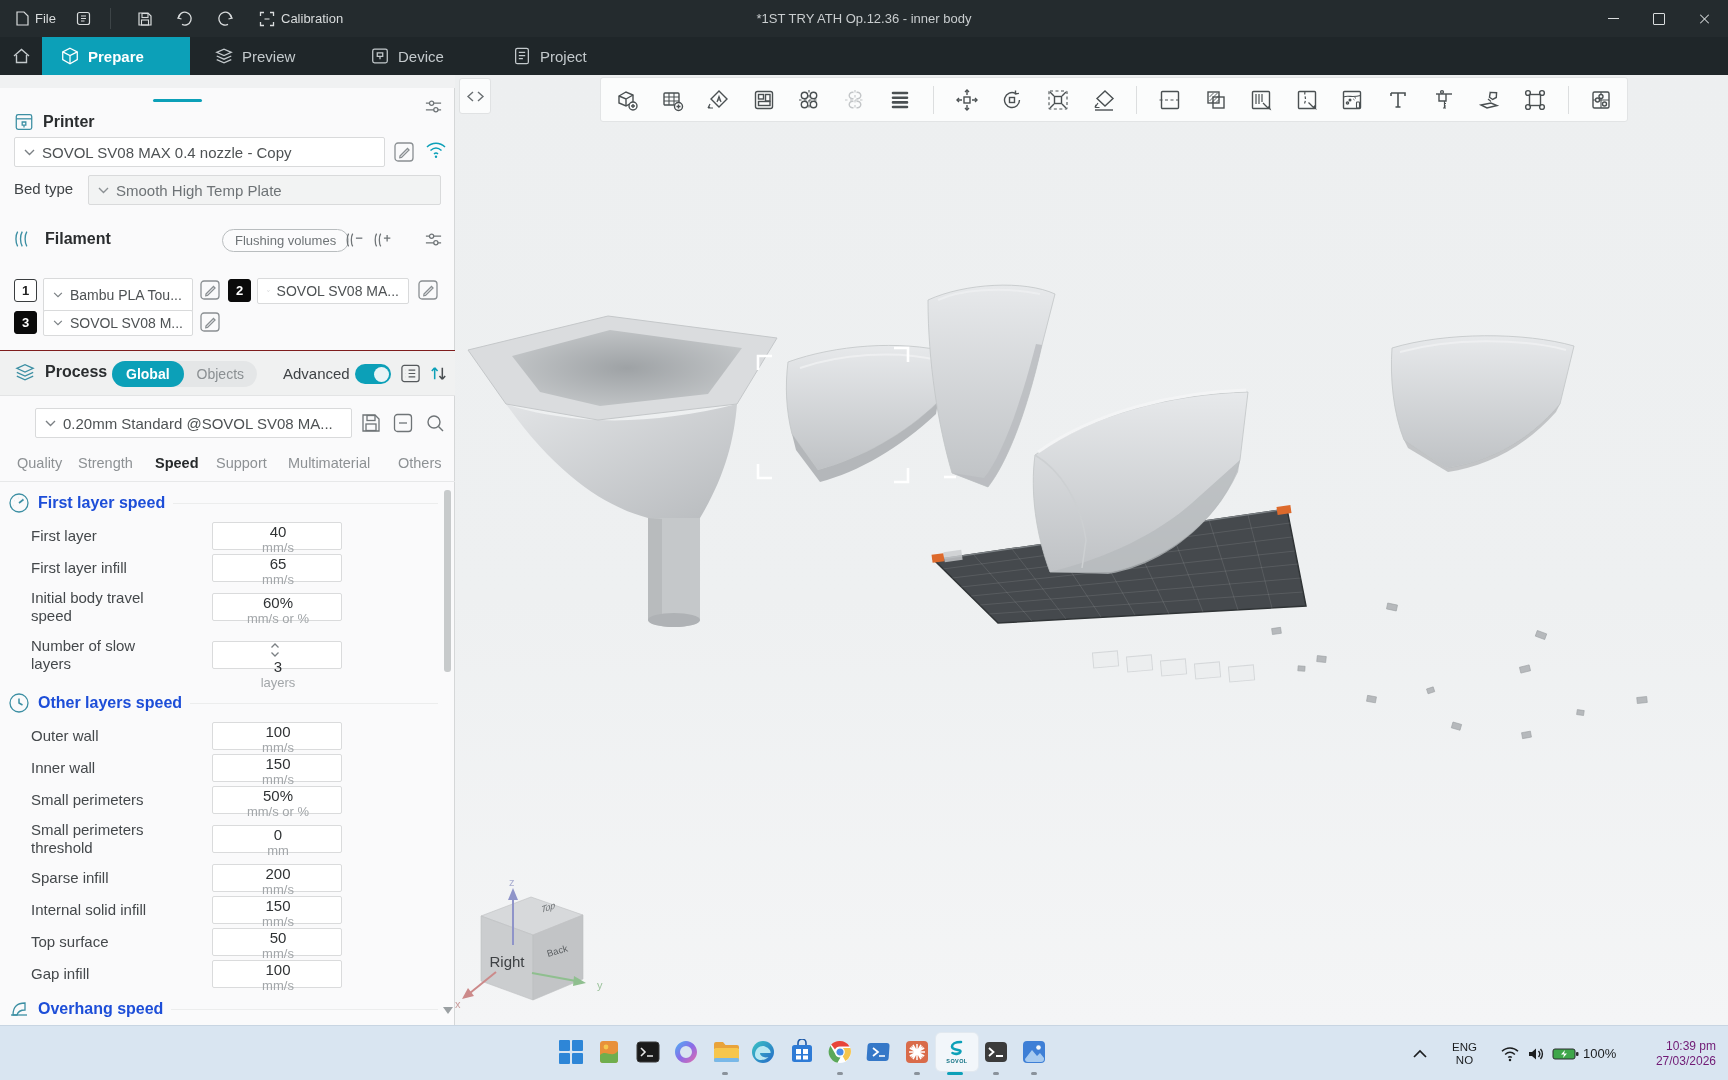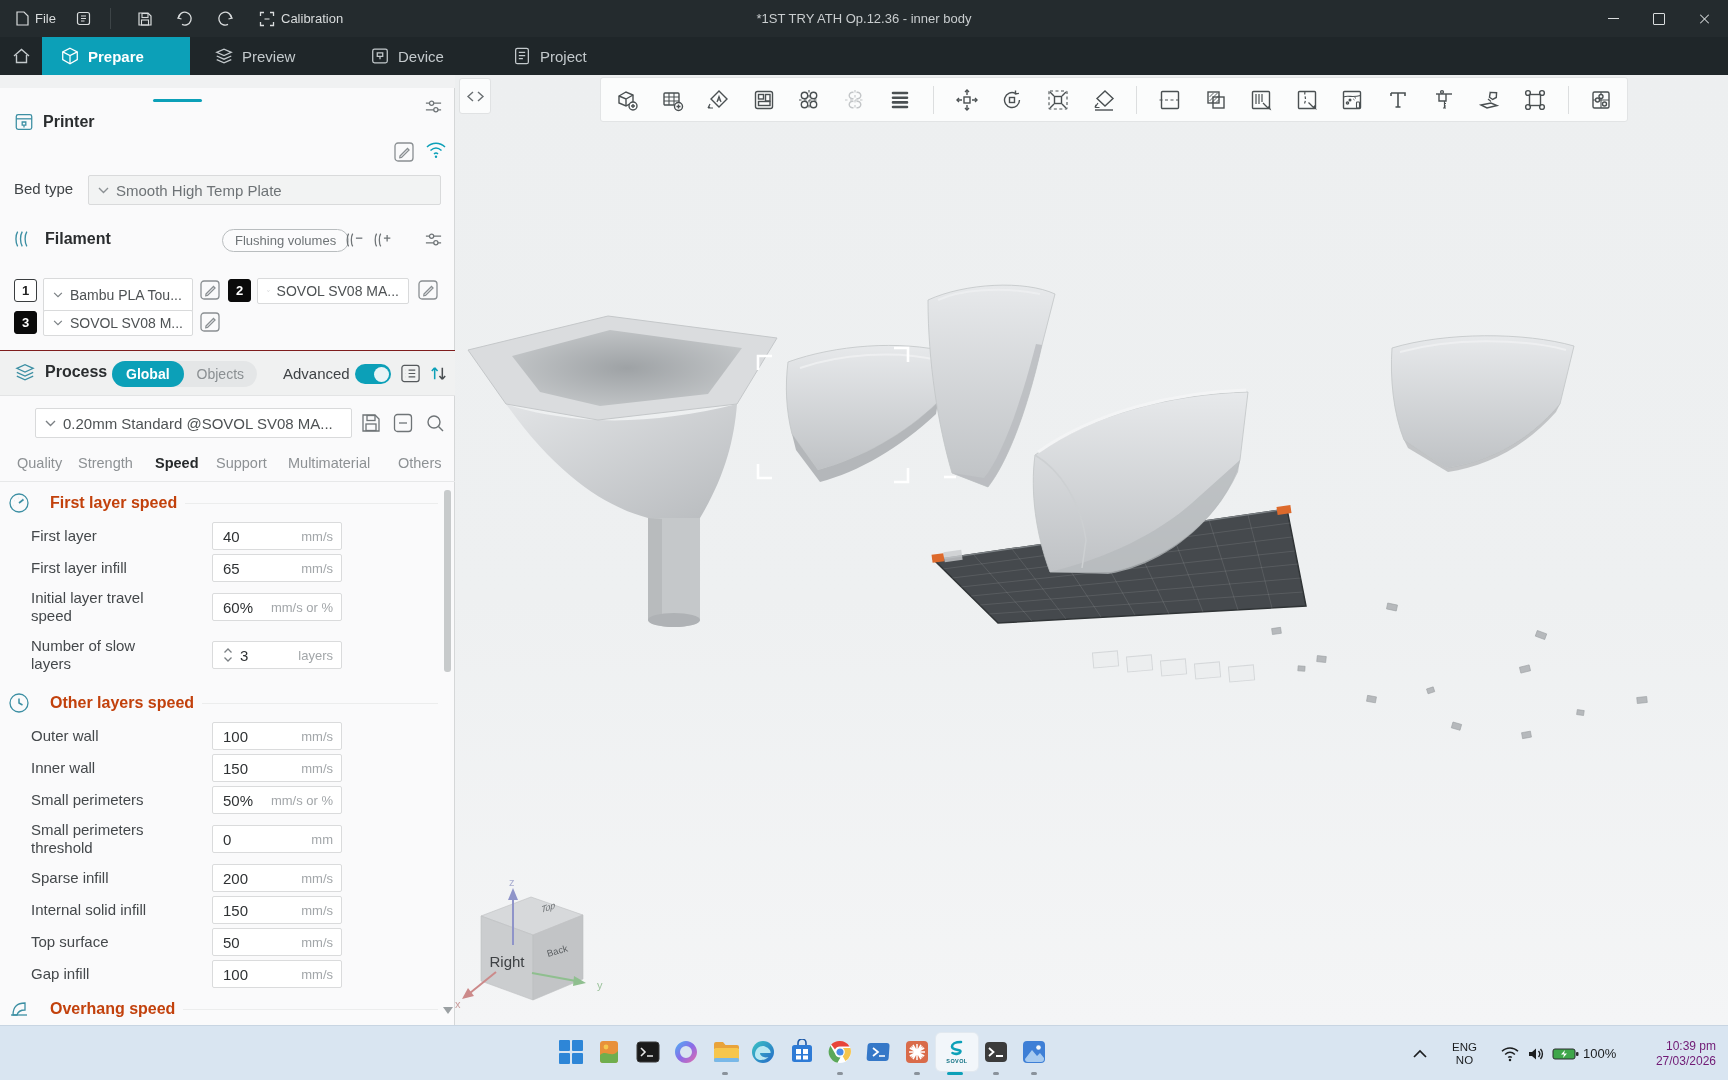--- a/index.html
+++ b/index.html
@@ -42,25 +42,25 @@
   .seg .on{background:#0CA0B8;color:#fff;border-radius:13px;height:26px;display:flex;align-items:center;padding:0 14px;font-size:14px;font-weight:bold;}
   .seg .off{color:#8A8F92;font-size:14px;padding:0 13px;}
   .toggle{position:absolute;left:355px;top:13px;width:36px;height:20px;border-radius:10px;background:#0CA0B8;}
   .toggle .knob{position:absolute;right:2.5px;top:2.5px;width:15px;height:15px;border-radius:50%;background:#E8F4F6;}
   .ptabs{position:absolute;top:378px;left:0;width:455px;height:28px;font-size:14.5px;color:#8D9194;}
   .ptab{position:absolute;top:2px;}
   .ptab.active{color:#26292B;font-weight:bold;}
   .ptab-underline{position:absolute;left:153px;top:24px;width:49px;height:3px;background:#0CA0B8;border-radius:2px;}
   .ptabs-divider{position:absolute;left:0;top:406px;width:455px;height:1px;background:#E7E8E9;}
   .sechead{position:absolute;left:8px;width:430px;display:flex;align-items:center;gap:8px;}
-  .sechead .t{font-size:16px;font-weight:bold;color:#c2410c;white-space:nowrap;margin-left:12px;}
+  .sechead .t{font-size:16px;font-weight:bold;color:#1d4ed8;white-space:nowrap;}
   .sechead .rule{flex:1;height:1px;background:#ECEDED;}
   .prow{position:absolute;left:31px;width:400px;display:flex;align-items:center;}
   .prow .lab{width:140px;font-size:15px;color:#44484B;line-height:18px;}
-  .pbox{position:absolute;left:181px;box-sizing:border-box;width:130px;height:28px;border:1px solid #DADBDC;background:#fff;border-radius:2px;display:flex;align-items:center;padding:0 8px 0 10px;}
+  .pbox{position:absolute;left:181px;box-sizing:border-box;width:130px;height:28px;border:1px solid #DADBDC;background:#fff;border-radius:2px;display:flex;align-items:center;padding:0 8px 0 10px;flex-direction:column;}
   .pbox .val{font-size:15px;color:#2F3234;flex:1;}
   .pbox .unit{font-size:13px;color:#A2A6A9;}
   .scrollbar{position:absolute;left:444px;top:412px;width:8px;height:538px;}
   .thumb{position:absolute;left:0;top:3px;width:7px;height:182px;background:#C7CACB;border-radius:3px;}
   .scroll-arrow{position:absolute;left:443px;top:932px;width:0;height:0;border-left:5px solid transparent;border-right:5px solid transparent;border-top:7px solid #9BA0A3;}
   .icbtn{display:flex;align-items:center;justify-content:center;}
   
   .viewport{position:absolute;left:455px;top:75px;width:1273px;height:950px;background:linear-gradient(#EDEFF0 0%,#EEF0F1 55%,#F4F5F6 100%);overflow:hidden;}
   .collapse-handle{position:absolute;left:4px;top:3px;width:32px;height:36px;background:#FBFCFC;border:1px solid #E0E2E3;border-radius:3px;display:flex;align-items:center;justify-content:center;gap:1px;box-sizing:border-box;}
   .vtoolbar{position:absolute;left:145px;top:2px;width:1028px;height:45px;background:#FBFCFC;border:1px solid #E2E4E5;border-radius:3px;box-sizing:border-box;display:flex;align-items:center;padding:0 13px;gap:20px;}
@@ -227,20 +227,26 @@
         </span>
       <span>Printer</span>
     </div>
     <div class="sb-abs icbtn" style="left:424px;top:22px">
         <svg width="19" height="19" viewBox="0 0 20 20" stroke="#6F7477" stroke-width="1.3" fill="none">
           <path d="M2 6.5h16M2 13.5h16"></path>
           <circle cx="8" cy="6.5" r="2.2" fill="#FAFAFB"></circle>
           <circle cx="12.5" cy="13.5" r="2.2" fill="#FAFAFB"></circle>
         </svg>
       </div>
+    <div class="sb-abs combo" style="left:14px;top:62px;width:371px;height:30px">
+      <svg width="11" height="7" viewBox="0 0 11 7">
+          <path d="M1 1 L5.5 5.5 L10 1" fill="none" stroke="#7B8084" stroke-width="1.4"></path>
+        </svg>
+      <span>SOVOL SV08 MAX 0.4 nozzle - Copy</span>
+    </div>
     <div class="sb-abs icbtn" style="left:393px;top:66px">
         <svg width="22" height="22" viewBox="0 0 22 22" fill="none" stroke="#8A8F92" stroke-width="1.3">
           <rect x="2" y="2" width="18" height="18" rx="3"></rect>
           <path d="M7 15 L14.5 7.5 L16 9 L8.5 16.5 L6.8 16.8 Z"></path>
         </svg>
       </div>
     <div class="sb-abs icbtn" style="left:425px;top:66px">
         <svg width="22" height="18" viewBox="0 0 22 18" fill="none" stroke="#0CA0B8" stroke-width="1.5">
           <path d="M2 6 C7 1 15 1 20 6"></path>
           <path d="M5.5 9.5 C9 6.3 13 6.3 16.5 9.5"></path>
@@ -419,21 +425,21 @@
         </div>
     </div>
     <div class="prow" style="top:479px;height:28px">
       <div class="lab">First layer infill</div>
       <div class="pbox">
           <span class="val">65</span>
           <span class="unit">mm/s</span>
         </div>
     </div>
     <div class="prow" style="top:513px;height:38px">
-      <div class="lab">Initial layer travel speed</div>
+      <div class="lab">Initial body travel speed</div>
       <div class="pbox" style="top:5px">
           <span class="val">60%</span>
           <span class="unit">mm/s or %</span>
         </div>
     </div>
     <div class="prow" style="top:561px;height:38px">
       <div class="lab">Number of slow layers</div>
       <div class="pbox" style="top:5px">
         <span style="margin-right:7px">
             <svg width="10" height="16" viewBox="0 0 10 16" fill="none" stroke="#7B8084" stroke-width="1.3">

